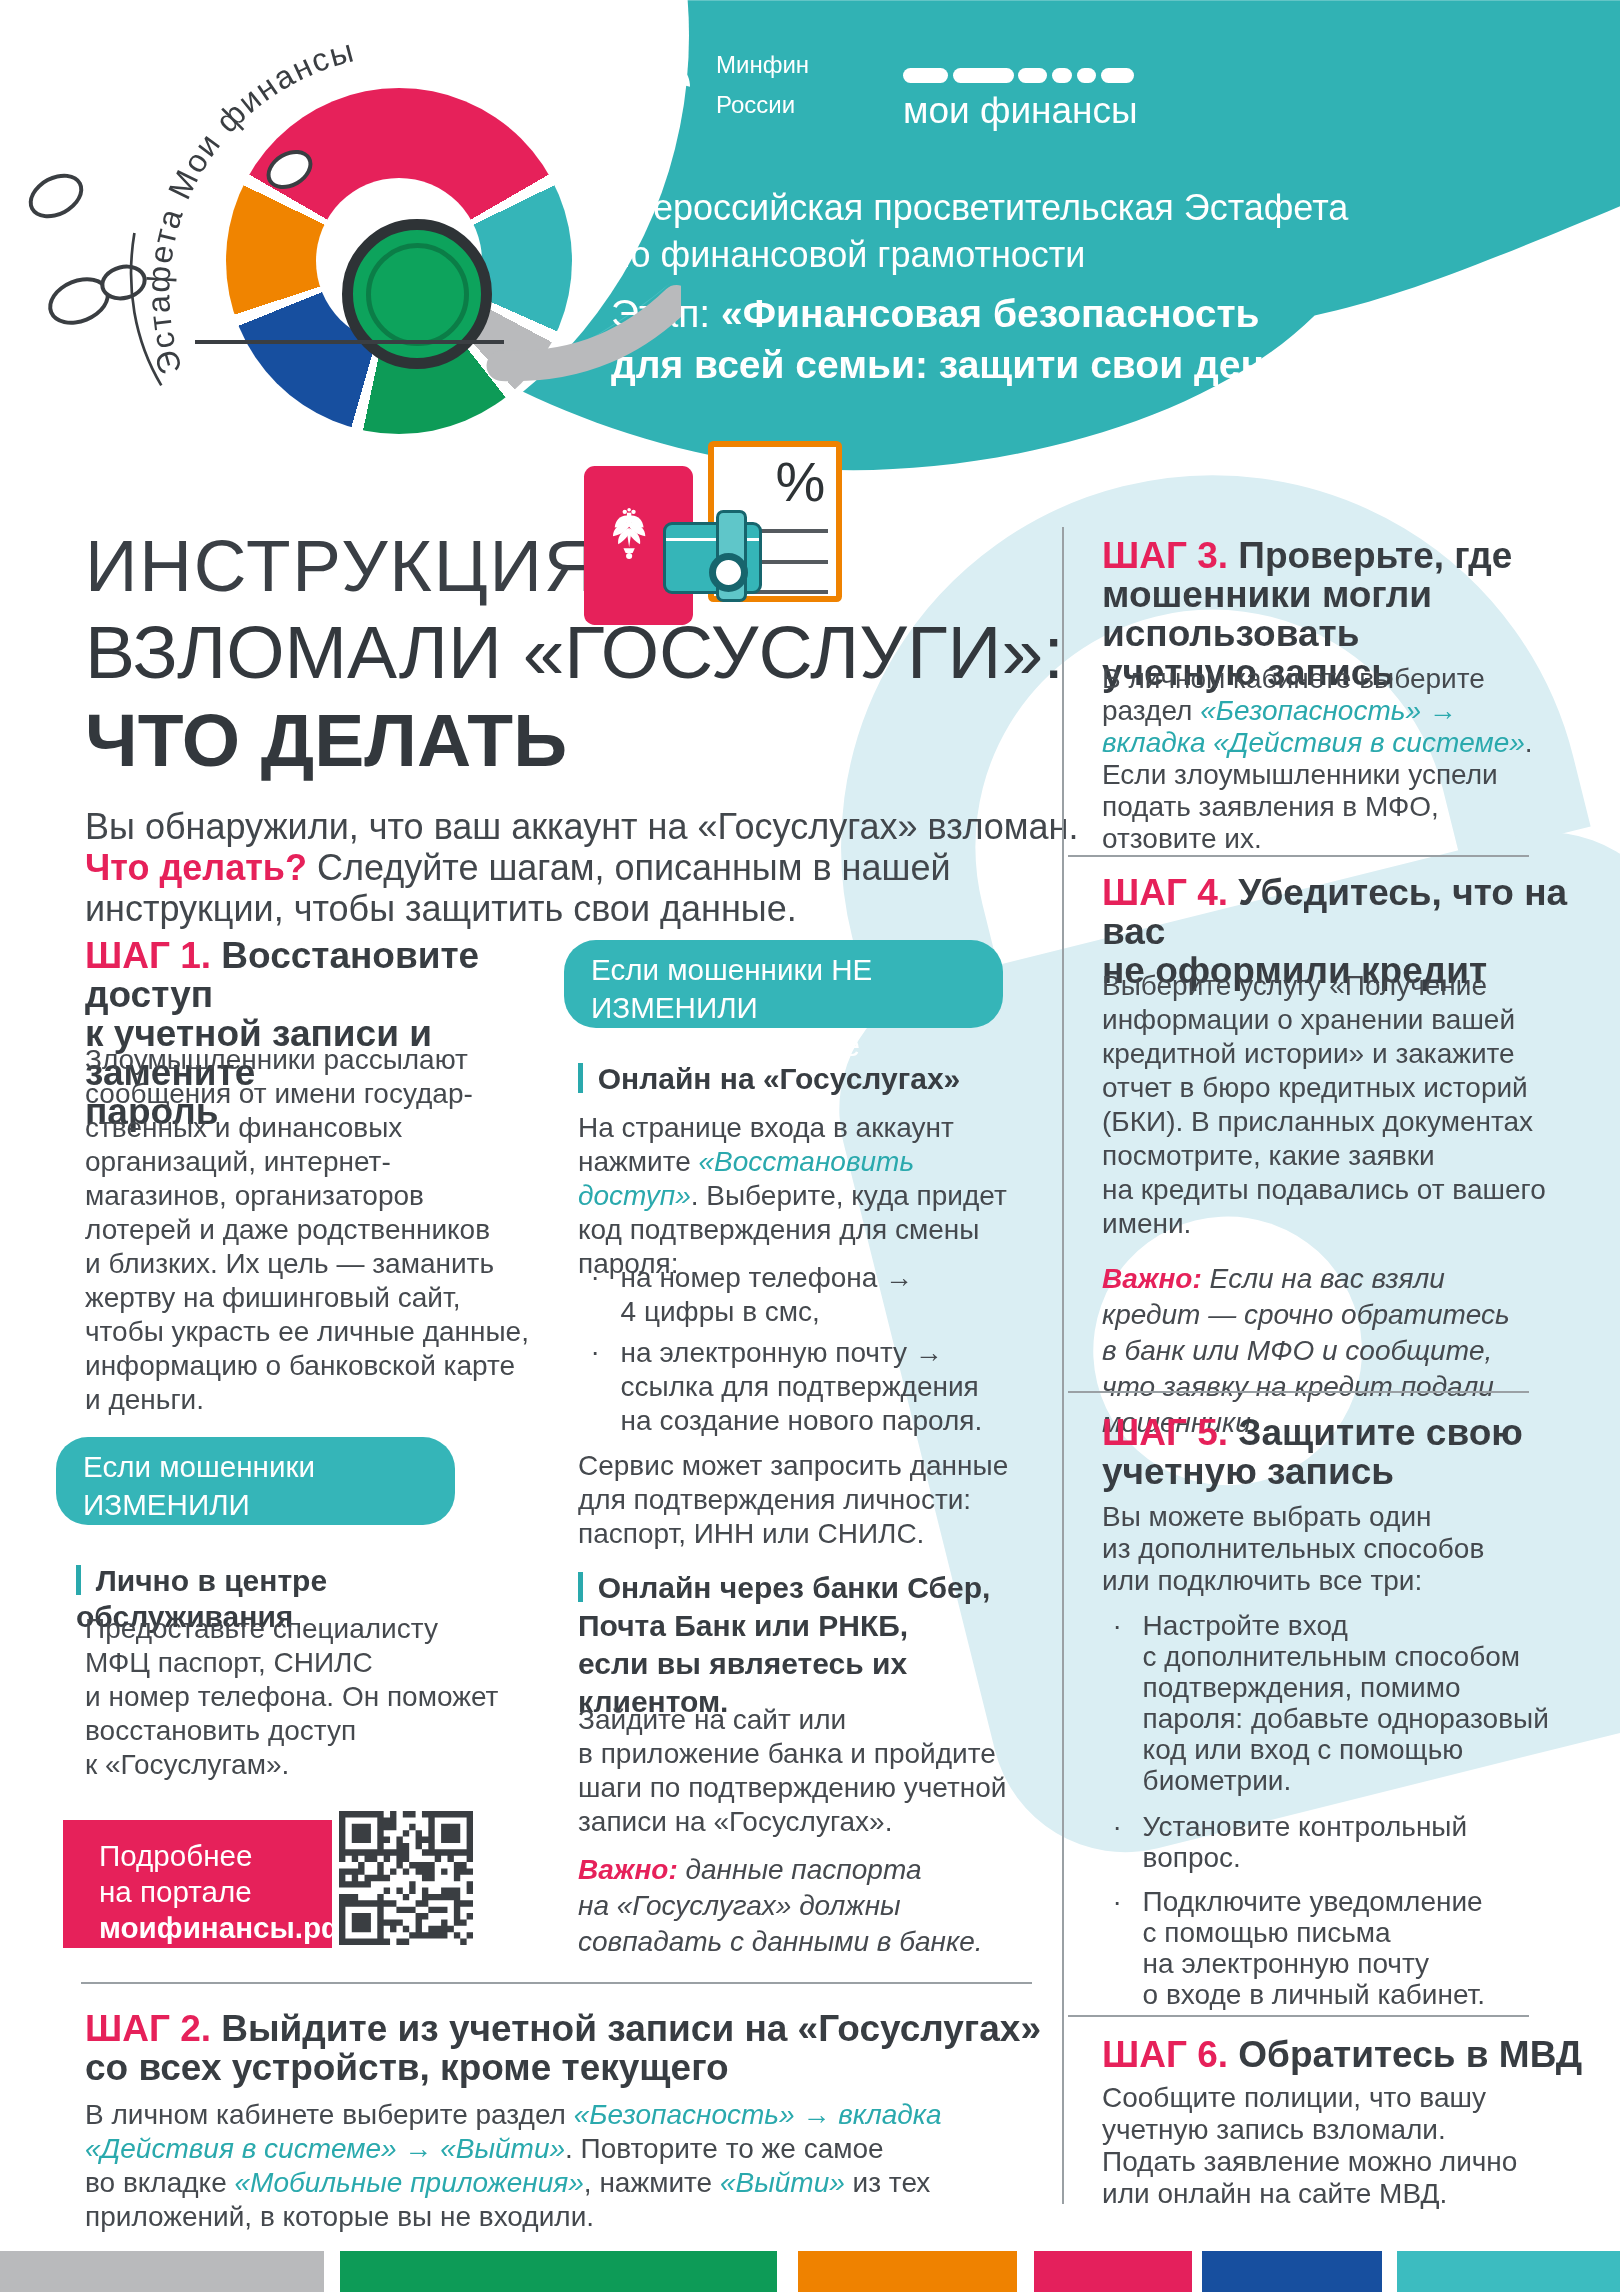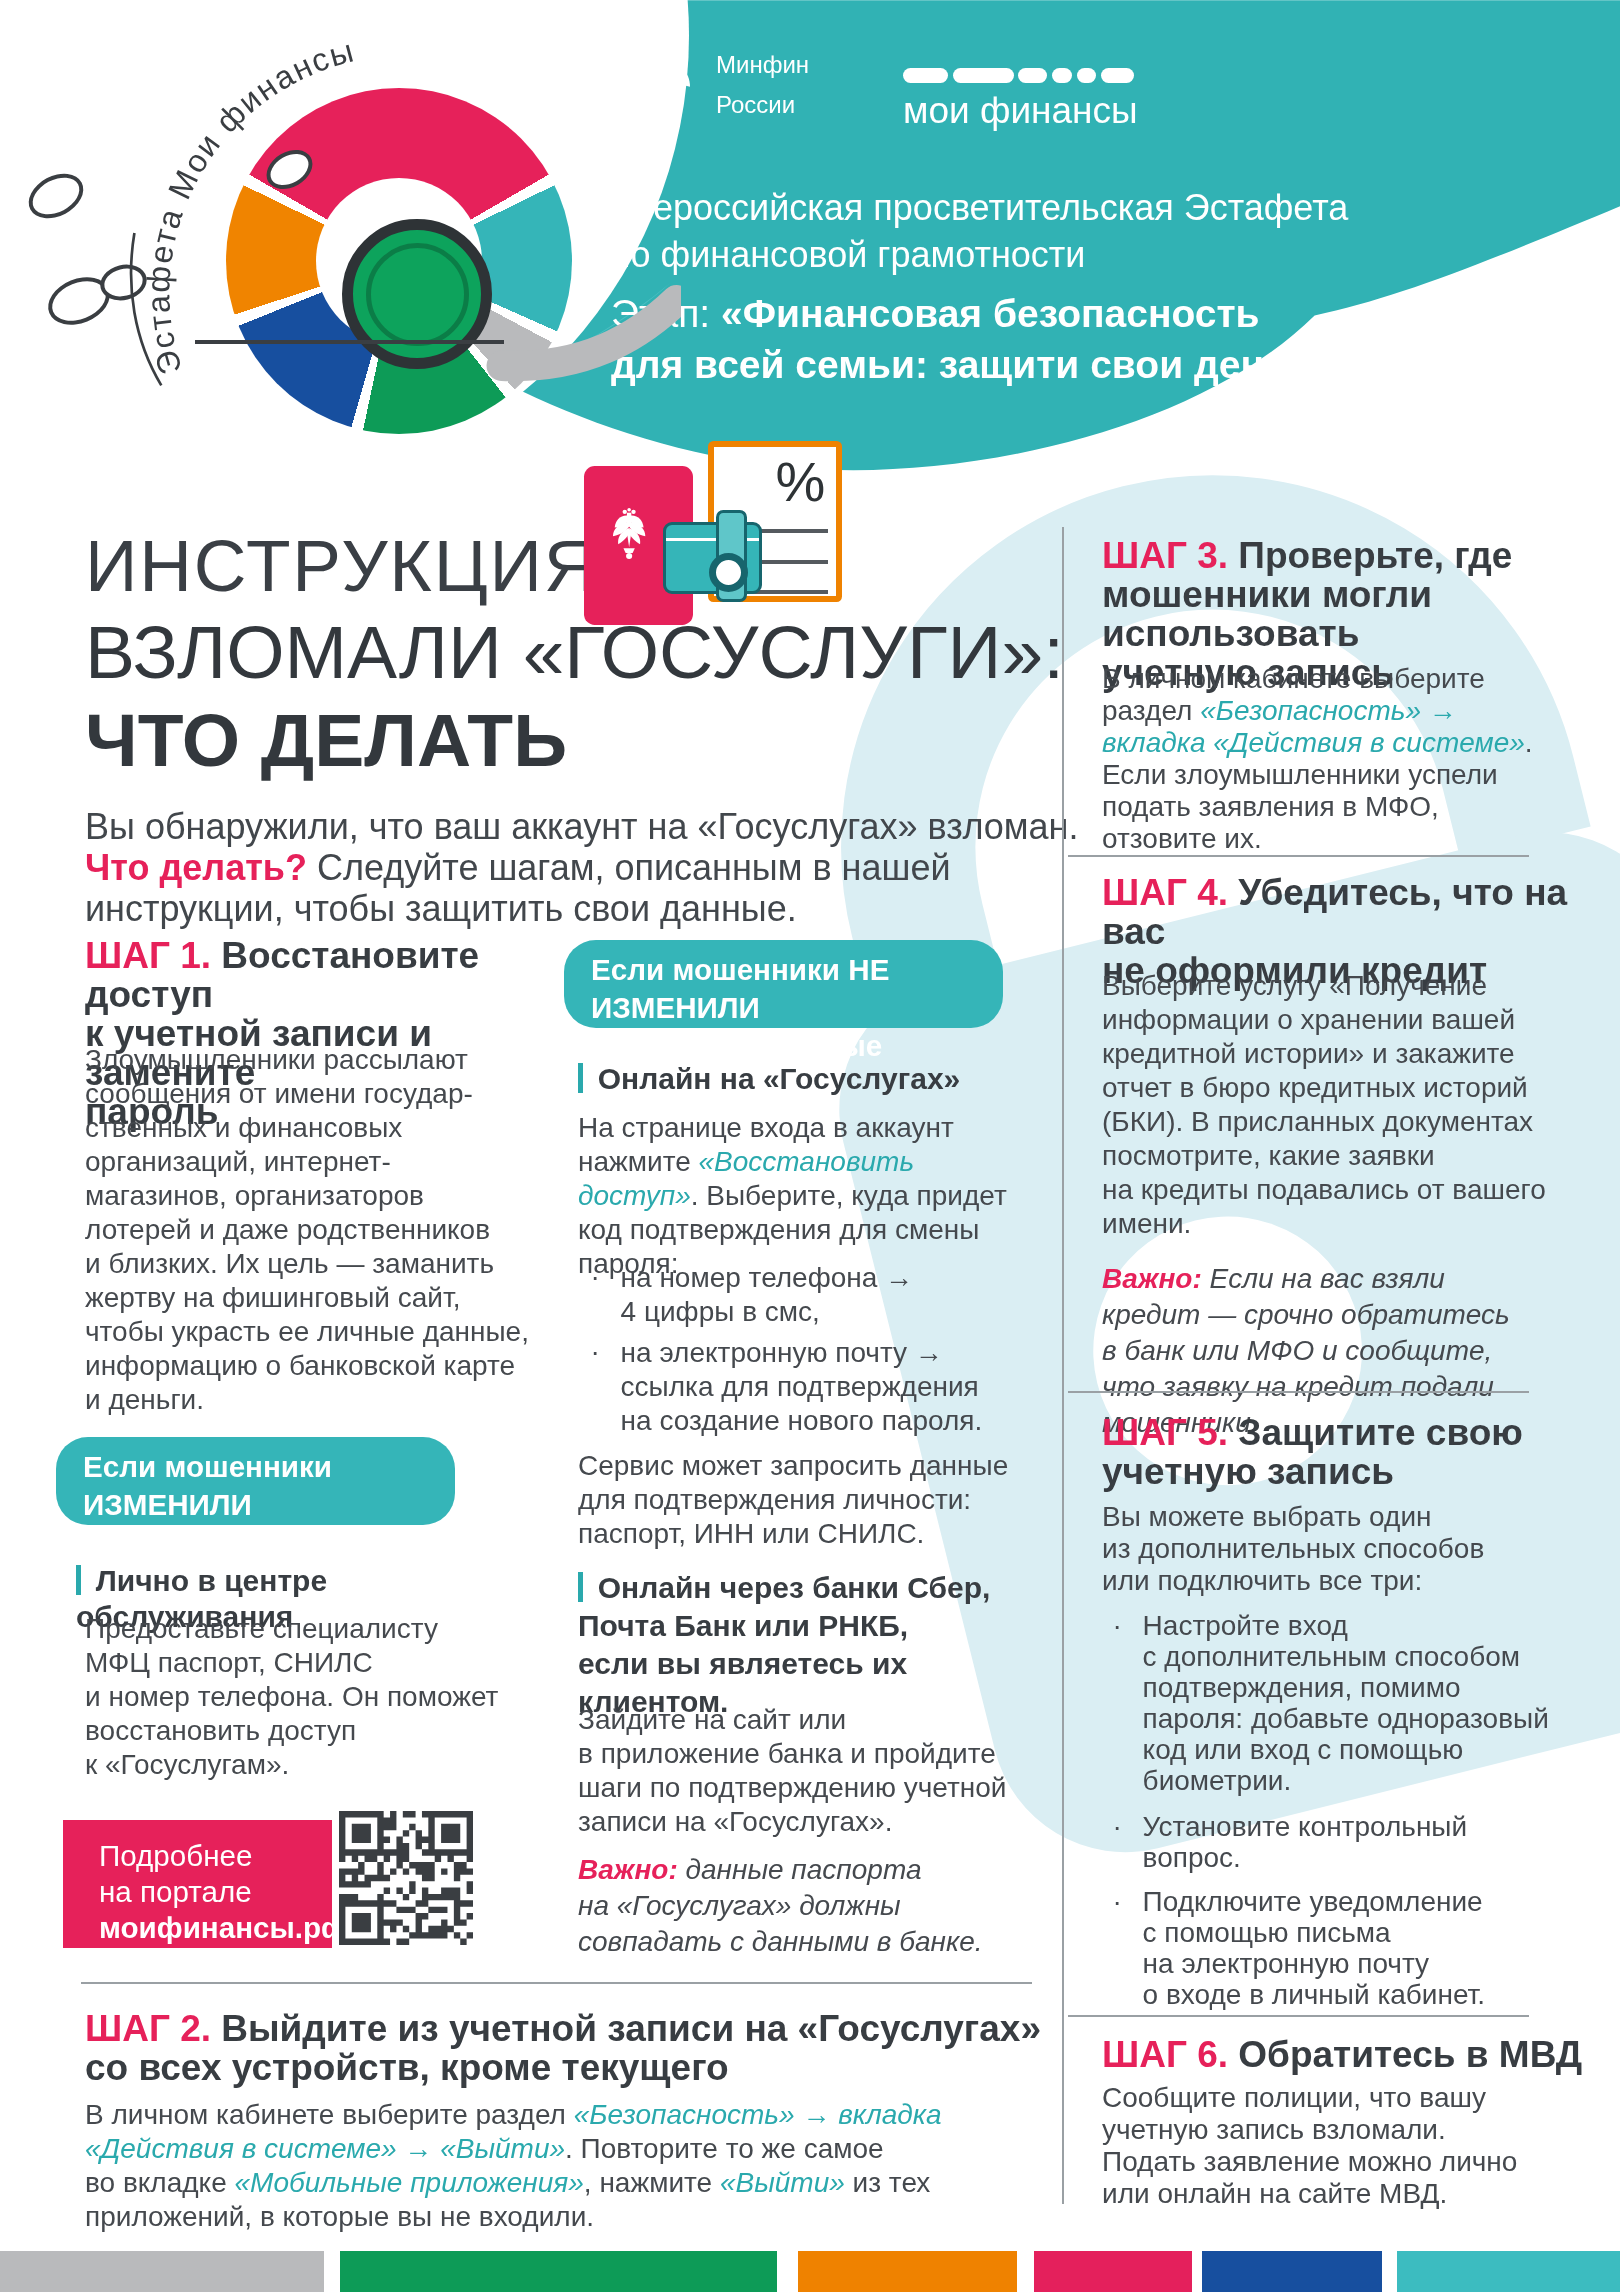--- a/index.html
+++ b/index.html
@@ -58,21 +58,21 @@
   
   #title-1{left:85px;top:524px;font-size:73px;letter-spacing:1.8px;font-weight:400;color:#3a3f45;z-index:3}
   #title-2{left:85px;top:609px;font-size:75px;font-weight:400;color:#33383d;z-index:3}
   #title-3{left:85px;top:697px;font-size:75px;font-weight:700;color:#33383d;z-index:3}
   #intro{left:85px;top:806px;width:1039px;font-size:36px;line-height:41px;z-index:3}
   
   .step-h{font-size:37px;font-weight:700;color:#383d42;line-height:39px;z-index:3}
   .step-h .pk{font-weight:700}
   .body-t{font-size:28px;line-height:34px;color:#45494e;z-index:3}
   .body-t.it{font-style:italic}
-  .badge{background:#35b5b8;color:#fff;border-radius:32px;font-size:29.6px;font-weight:700;line-height:38px;padding:10.7px 0 0 27px;box-sizing:border-box;z-index:3}
+  .badge{background:#35b5b8;color:#fff;border-radius:32px;font-size:29.6px;font-weight:400;line-height:38px;padding:10.7px 0 0 27px;box-sizing:border-box;z-index:3}
   .subh{font-size:30px;font-weight:700;color:#383d42;line-height:36px;z-index:3}
   .subh::before{content:"";display:inline-block;width:5.4px;height:30px;background:#2aa9ad;margin-right:14.3px;vertical-align:-3.6px}
   .bullet{display:flex;z-index:3}
   .bullet .dot{width:30px;font-size:28px;color:#45494e;padding-left:3.6px}
   .divider{background:#9aa0a4;z-index:3}
   
   #s1-h{left:85px;top:936px;width:484px}
   #s1-b{left:85px;top:1043px;width:502px}
   #badge1{left:56px;top:1437px;width:399px;height:88px}
   #sub-personal{left:76px;top:1563px;width:466px}

